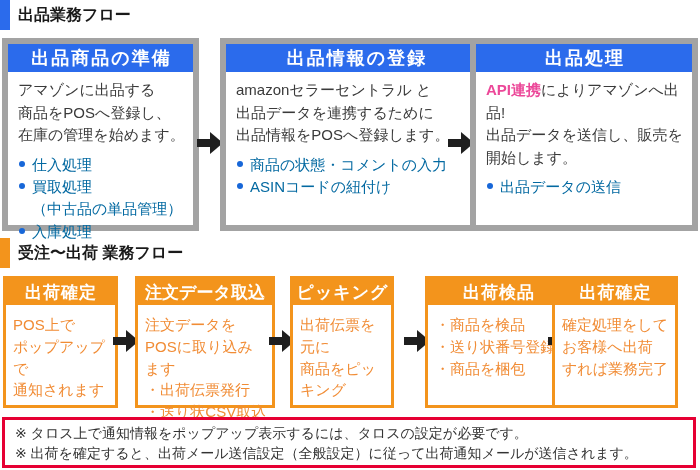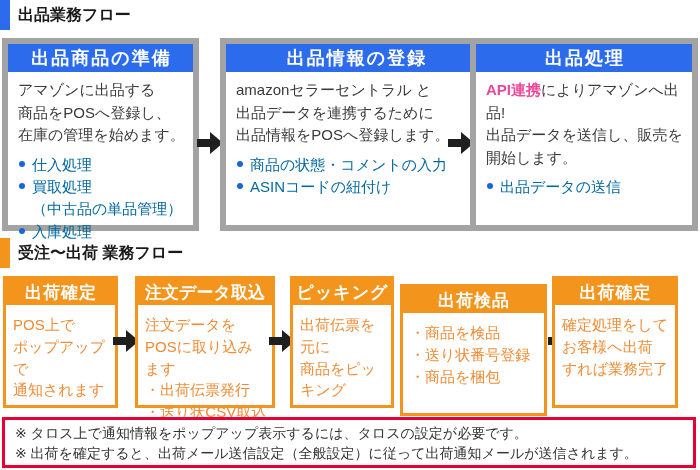--- a/index.html
+++ b/index.html
@@ -147,21 +147,21 @@
     <div class="hd">ピッキング</div>
     <div class="bd">出荷伝票を元に
 商品をピッキング</div>
   </div>
 
   <div class="arrow" style="left:404px;top:329px;">
     <span class="stem"></span>
       <span class="head"></span>
   </div>
 
-  <div class="fbox orange" style="left:400px;top:276px;width:147px;height:132px;margin-top:8px;">
+  <div class="fbox orange" style="left:425px;top:276px;width:147px;height:132px;">
     <div class="hd sp6">出荷検品</div>
     <div class="bd">・商品を検品
 ・送り状番号登録
 ・商品を梱包</div>
   </div>
 
   <div class="arrow" style="left:548px;top:329px;">
     <span class="stem"></span>
       <span class="head"></span>
   </div>

